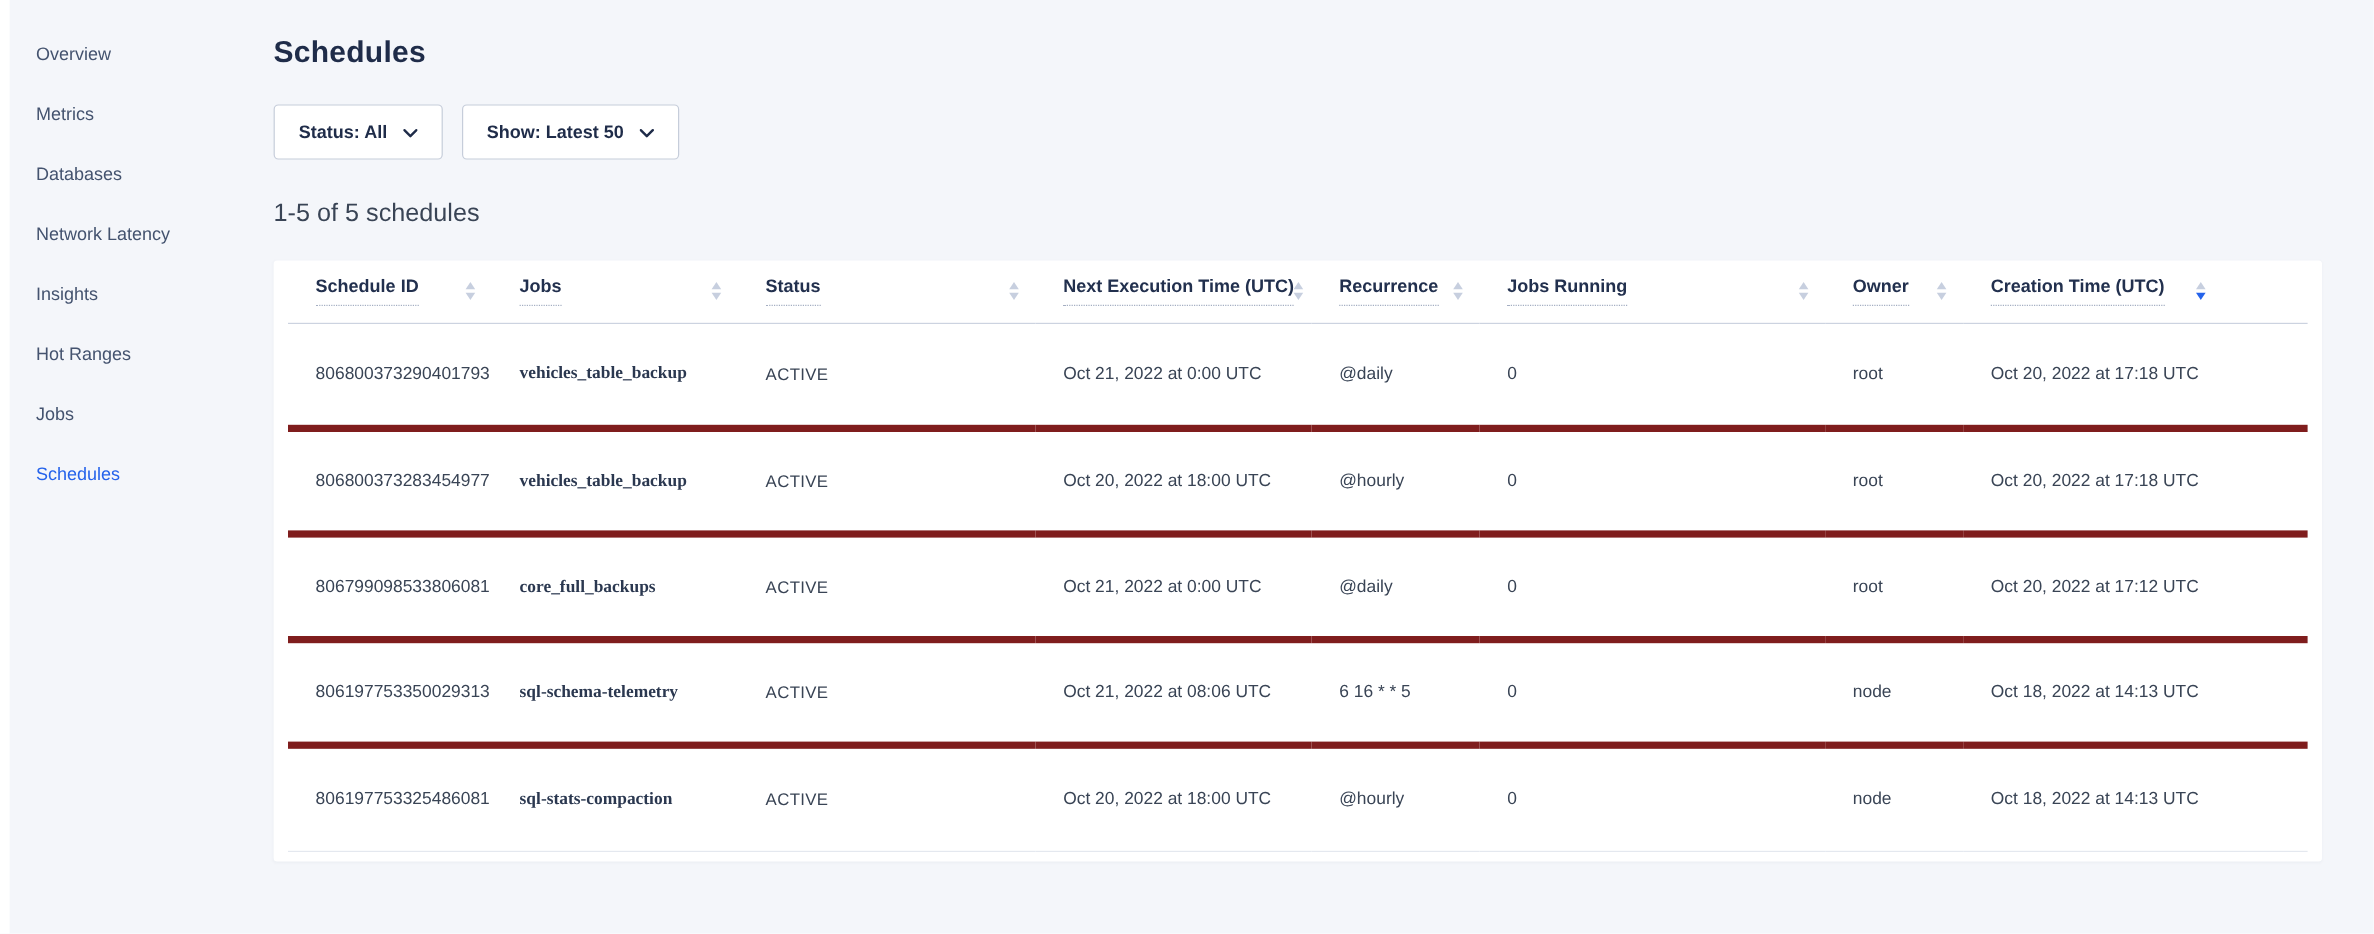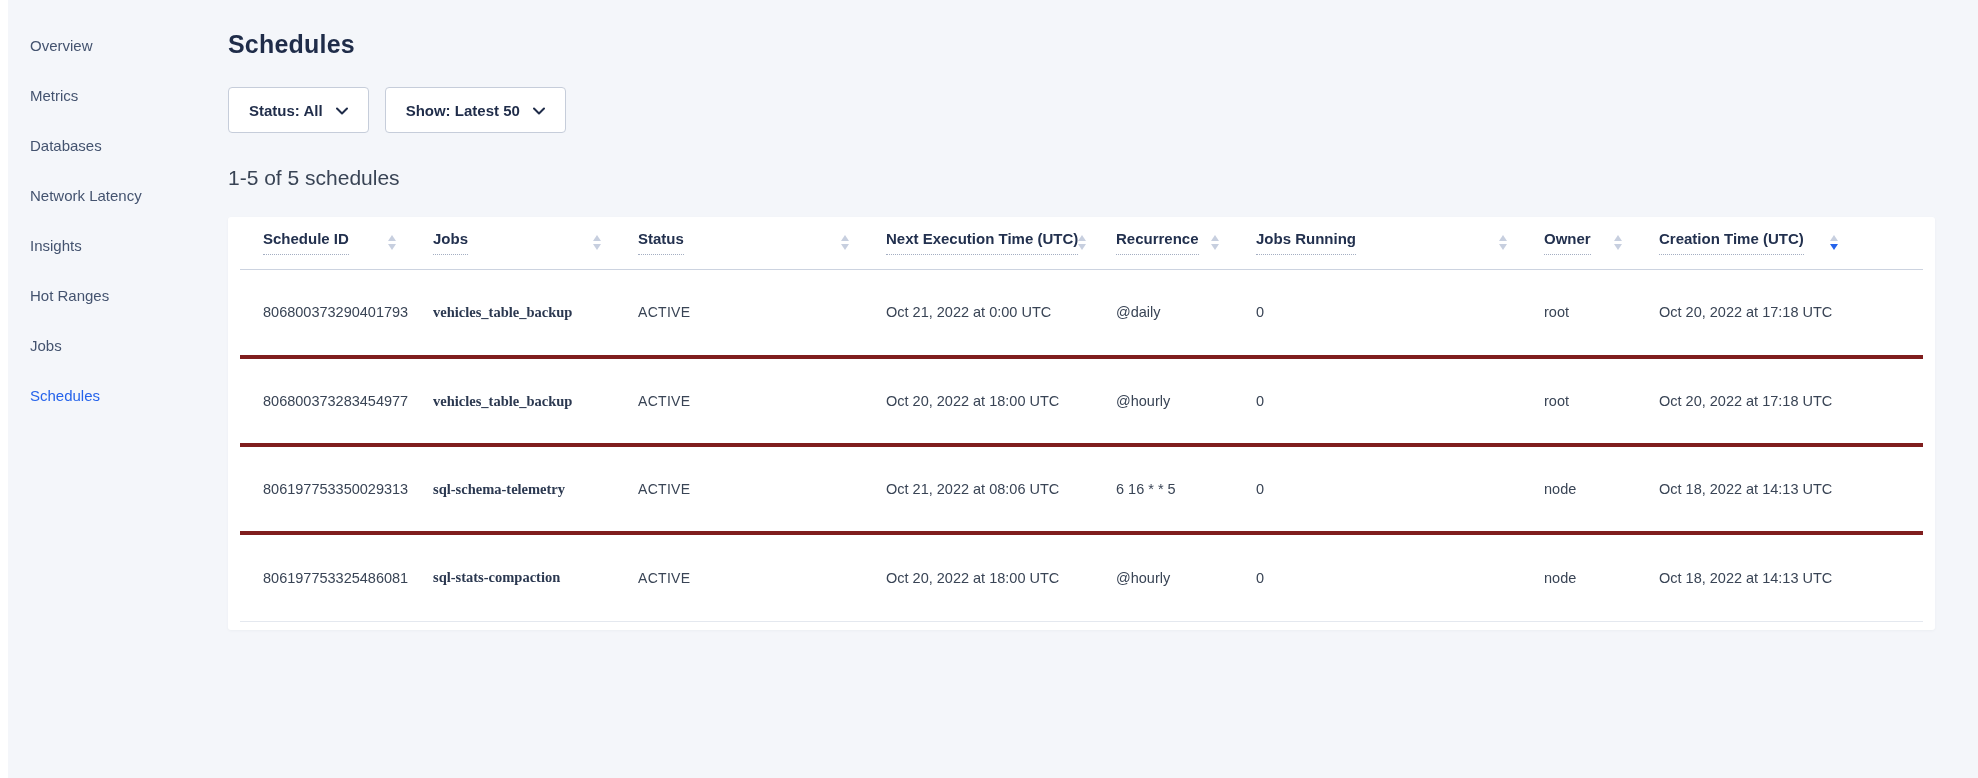--- a/index.html
+++ b/index.html
@@ -95,21 +95,21 @@
     border-left: 4.5px solid transparent; border-right: 4.5px solid transparent;
     border-top: 6px solid #c7cfdf;
   }
   th.sorted .tri-down { border-top-color: #2563eb; }
   tbody td {
     height: 88px;
     vertical-align: middle;
     padding-left: 23px;
     font-size: 14.5px;
     color: #394455;
-    border-top: 4px solid #7f1d1d;
+    border-top: 6px solid #7f1d1d;
     white-space: nowrap;
   }
   tbody tr:first-child td { border-top: none; }
   tbody tr:last-child td { border-bottom: 1px solid #e4e8ef; }
   td.mono {
     font-family: Liberation Serif, serif;
     font-weight: 700;
     font-size: 14.5px;
     color: #2b3850;
   }
@@ -258,20 +258,30 @@
           <td>806800373283454977</td>
           <td class="mono">vehicles_table_backup</td>
           <td class="status">ACTIVE</td>
           <td>Oct 20, 2022 at 18:00 UTC</td>
           <td>@hourly</td>
           <td>0</td>
           <td>root</td>
           <td>Oct 20, 2022 at 17:18 UTC</td>
         </tr>
         <tr>
+          <td>806799098533806081</td>
+          <td class="mono">core_full_backups</td>
+          <td class="status">ACTIVE</td>
+          <td>Oct 21, 2022 at 0:00 UTC</td>
+          <td>@daily</td>
+          <td>0</td>
+          <td>root</td>
+          <td>Oct 20, 2022 at 17:12 UTC</td>
+        </tr>
+        <tr>
           <td>806197753350029313</td>
           <td class="mono">sql-schema-telemetry</td>
           <td class="status">ACTIVE</td>
           <td>Oct 21, 2022 at 08:06 UTC</td>
           <td>6 16 * * 5</td>
           <td>0</td>
           <td>node</td>
           <td>Oct 18, 2022 at 14:13 UTC</td>
         </tr>
         <tr>

